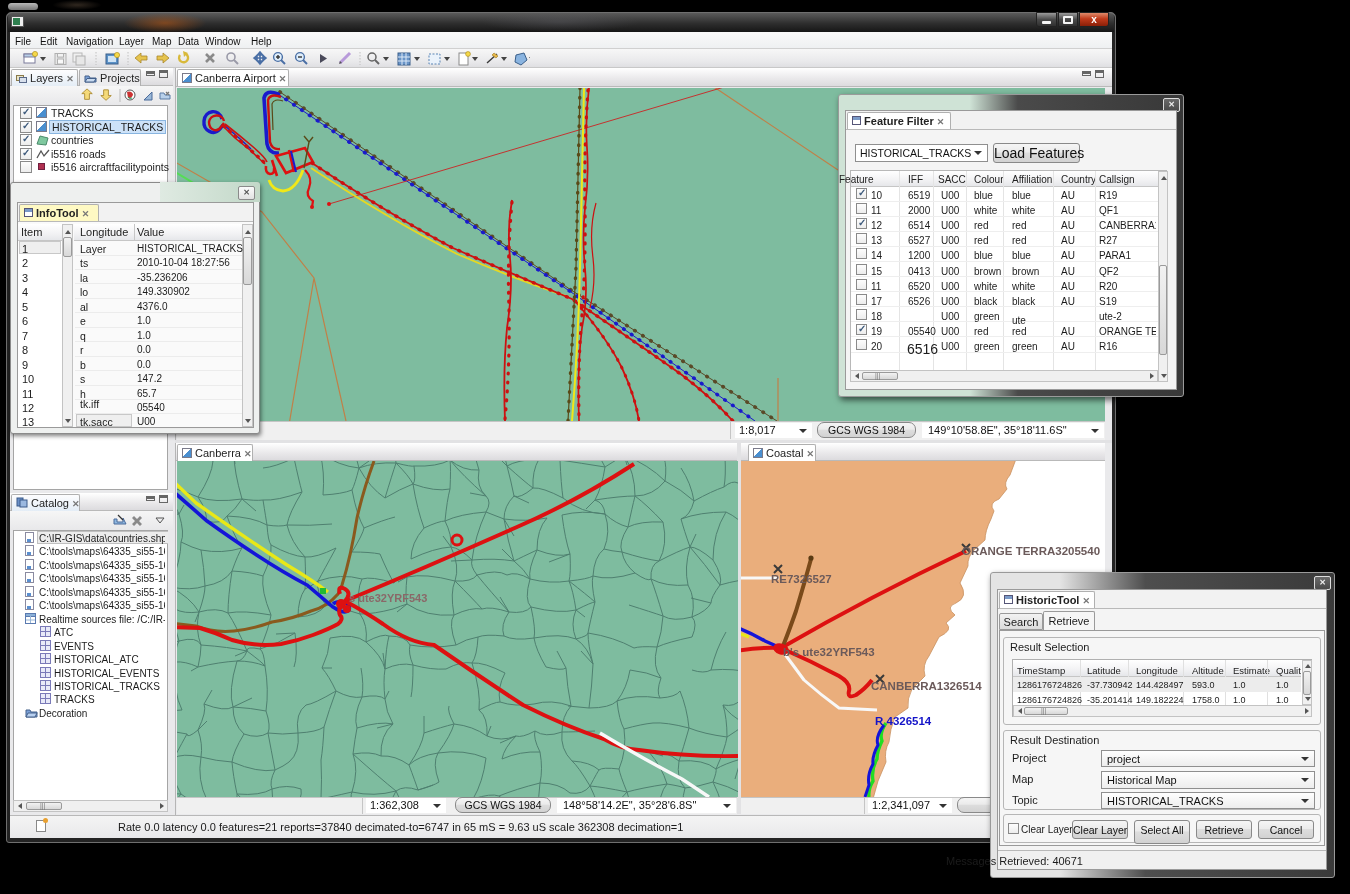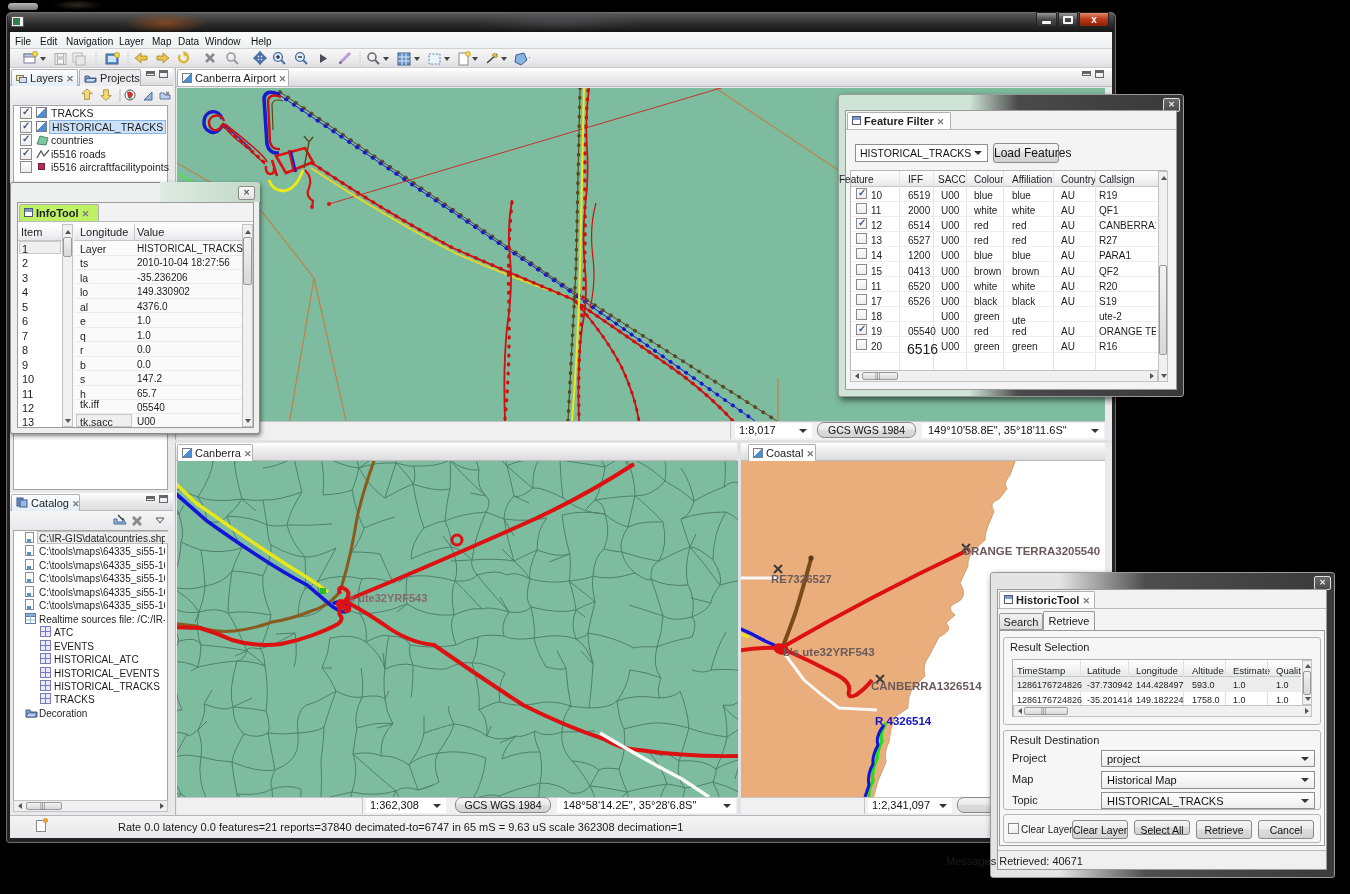--- a/index.html
+++ b/index.html
@@ -357,21 +357,21 @@
 <div class="btn" style="left:957px;top:797px;width:90px;height:16px;line-height:15px;border-radius:7px">W</div>
 <div class="a" style="left:10px;top:815px;width:1102px;height:23px;background:linear-gradient(#f4f4f4,#e8e8ea);border-top:1px solid #b8b8b8"></div>
 <div class="a" style="left:36px;top:820px;width:10px;height:12px;background:#fff;border:1px solid #888"></div>
 <div class="a" style="left:43px;top:818px;width:5px;height:5px;background:#e8a030;border-radius:50%"></div>
 <div class="tx" style="left:118px;top:821px;color:#1a1a1a">Rate 0.0 latency 0.0 features=21 reports=37840 decimated-to=6747 in 65 mS = 9.63 uS scale 362308 decimation=1</div>
 <div class="a" style="left:10px;top:182px;width:250px;height:252px;background:#eef0ef;border:1px solid #8a8a8a;border-radius:3px;box-shadow:1px 2px 4px rgba(0,0,0,.5)"></div>
 <div class="a" style="left:160px;top:182px;width:100px;height:20px;background:linear-gradient(to right,#dfeae2,#c2d8c8);border-radius:0 3px 0 0"></div>
 <div class="glass-close" style="left:238px;top:186px">✕</div>
 <div class="a" style="left:17px;top:202px;width:237px;height:226px;background:#fafafa;border:1px solid #9a9a9a"></div>
 <div class="vtabbar" style="left:18px;top:203px;width:235px;height:19px;background:#f2f2f2"></div>
-<div class="vtab sel" style="top:204px;left:19px;width:80px;background:#bef264;font-weight:bold"><span style="display:inline-block;width:9px;height:9px;border:1px solid #557;background:linear-gradient(#7a9ac8 3px,#fff 3px)"></span> InfoTool <span class="xicon">✕</span></div>
+<div class="vtab sel" style="top:204px;left:19px;width:80px;background:#fef9c3;font-weight:bold"><span style="display:inline-block;width:9px;height:9px;border:1px solid #557;background:linear-gradient(#7a9ac8 3px,#fff 3px)"></span> InfoTool <span class="xicon">✕</span></div>
 <div class="hdr" style="left:18px;top:224px;width:44px;height:17px"><span style="padding-left:3px;line-height:16px">Item</span></div>
 <div class="a" style="left:18px;top:241px;width:44px;height:186px;background:#fff"></div>
 <div class="scroll" style="left:62px;top:224px;width:11px;height:203px"></div>
 <div class="sarr" style="left:65px;top:230px;border-left:3px solid transparent;border-right:3px solid transparent;border-bottom:4px solid #555"></div>
 <div class="thumb" style="left:63px;top:237px;width:9px;height:20px"></div>
 <div class="sarr" style="left:65px;top:419px;border-left:3px solid transparent;border-right:3px solid transparent;border-top:4px solid #555"></div>
 <div class="a" style="left:19px;top:241px;width:42px;height:13px;background:#efefef;border:1px solid #c8c8c8"></div>
 <div class="tx" style="left:22px;top:243px">1</div>
 <div class="tx" style="left:22px;top:257.45px">2</div>
 <div class="tx" style="left:22px;top:271.9px">3</div>
@@ -432,21 +432,21 @@
 <div class="a" style="left:75px;top:427.89999999999986px;width:167px;height:1px;background:#ececec"></div>
 <div class="a" style="left:76px;top:414.39999999999986px;width:56px;height:13px;background:#efefef;border:1px solid #c8c8c8"></div>
 <div class="tx" style="left:80px;top:416.39999999999986px;font-size:10.5px">tk.sacc</div>
 <div class="tx" style="left:137px;top:416.39999999999986px;width:107px;overflow:hidden;font-size:10px">U00</div>
 <div class="a" style="left:838px;top:94px;width:346px;height:303px;border:1px solid #9a9a9a;border-radius:3px;background:linear-gradient(to right,#cfe3d6 38%,#4a4a4a 52%,#383838);box-shadow:2px 3px 6px rgba(0,0,0,.6)"></div>
 <div class="glass-close" style="left:1163px;top:98px;background:linear-gradient(#6a6a6a,#4a4a4a);color:#eee;border-color:#ddd">✕</div>
 <div class="a" style="left:845px;top:110px;width:332px;height:280px;background:#f4f4f4;border:1px solid #9a9a9a"></div>
 <div class="vtabbar" style="left:846px;top:111px;width:330px;height:19px;background:#f2f2f2"></div>
 <div class="vtab sel" style="top:112px;left:847px;width:104px;background:#fff;font-weight:bold"><span style="display:inline-block;width:9px;height:9px;border:1px solid #557;background:linear-gradient(#7a9ac8 3px,#fff 3px)"></span> Feature Filter <span class="xicon">✕</span></div>
 <div class="combo" style="left:855px;top:144px;width:133px;height:18px;font-size:10.5px"><span style="padding-left:4px;line-height:17px">HISTORICAL_TRACKS</span><span class="ar"></span></div>
-<div class="btn" style="left:993px;top:143px;width:66px;height:20px;line-height:19px;font-size:12px">Load Features</div>
+<div class="btn" style="left:993px;top:143px;width:87px;height:20px;line-height:19px;font-size:14px">Load Features</div>
 <div class="a" style="left:850px;top:170px;width:317px;height:212px;background:#fff;border:1px solid #b8b8b8"></div>
 <div class="hdr" style="left:851px;top:171px;width:307px;height:16px"></div>
 <div class="tx" style="left:839px;top:174px;color:#222;font-size:10px">Feature</div>
 <div class="tx" style="left:908px;top:174px;color:#222;font-size:10px">IFF</div>
 <div class="tx" style="left:938px;top:174px;color:#222;font-size:10px">SACC</div>
 <div class="tx" style="left:974px;top:174px;color:#222;font-size:10px">Colour</div>
 <div class="tx" style="left:1012px;top:174px;color:#222;font-size:10px">Affiliation</div>
 <div class="tx" style="left:1061px;top:174px;color:#222;font-size:10px">Country</div>
 <div class="tx" style="left:1099px;top:174px;color:#222;font-size:10px">Callsign</div>
 <div class="a" style="left:899px;top:171px;width:1px;height:211px;background:#e4e4e4"></div>
@@ -611,16 +611,16 @@
 <div class="tx" style="left:1012px;top:752px">Project</div>
 <div class="combo" style="left:1101px;top:750px;width:214px;height:17px;background:linear-gradient(#fefefe,#ededed)"><span style="padding-left:5px;line-height:16px">project</span><span class="ar"></span></div>
 <div class="tx" style="left:1012px;top:773px">Map</div>
 <div class="combo" style="left:1101px;top:771px;width:214px;height:18px;background:linear-gradient(#fefefe,#ededed)"><span style="padding-left:5px;line-height:16px">Historical Map</span><span class="ar"></span></div>
 <div class="tx" style="left:1012px;top:794px">Topic</div>
 <div class="combo" style="left:1101px;top:792px;width:214px;height:17px;background:linear-gradient(#fefefe,#ededed)"><span style="padding-left:5px;line-height:16px">HISTORICAL_TRACKS</span><span class="ar"></span></div>
 <div class="gb" style="left:1003px;top:814px;width:318px;height:29px;background:#f6f6f6"></div>
 <div class="cb" style="left:1008px;top:823px;width:11px;height:11px"></div>
 <div class="tx" style="left:1021px;top:824px;font-size:10px">Clear Layer</div>
 <div class="btn" style="left:1072px;top:820px;width:56px;height:19px;line-height:18px">Clear Layer</div>
-<div class="btn" style="left:1134px;top:820px;width:56px;height:15px;line-height:18px">Select All</div>
+<div class="btn" style="left:1134px;top:820px;width:56px;height:24px;line-height:18px">Select All</div>
 <div class="btn" style="left:1196px;top:820px;width:56px;height:19px;line-height:18px">Retrieve</div>
 <div class="btn" style="left:1258px;top:820px;width:56px;height:19px;line-height:18px">Cancel</div>
 <div class="a" style="left:998px;top:850px;width:328px;height:19px;background:#f0f0f0;border-top:1px solid #b8b8b8"></div>
 <div class="tx" style="left:946px;top:855px">Messages Retrieved: 40671</div>
 </body></html>

